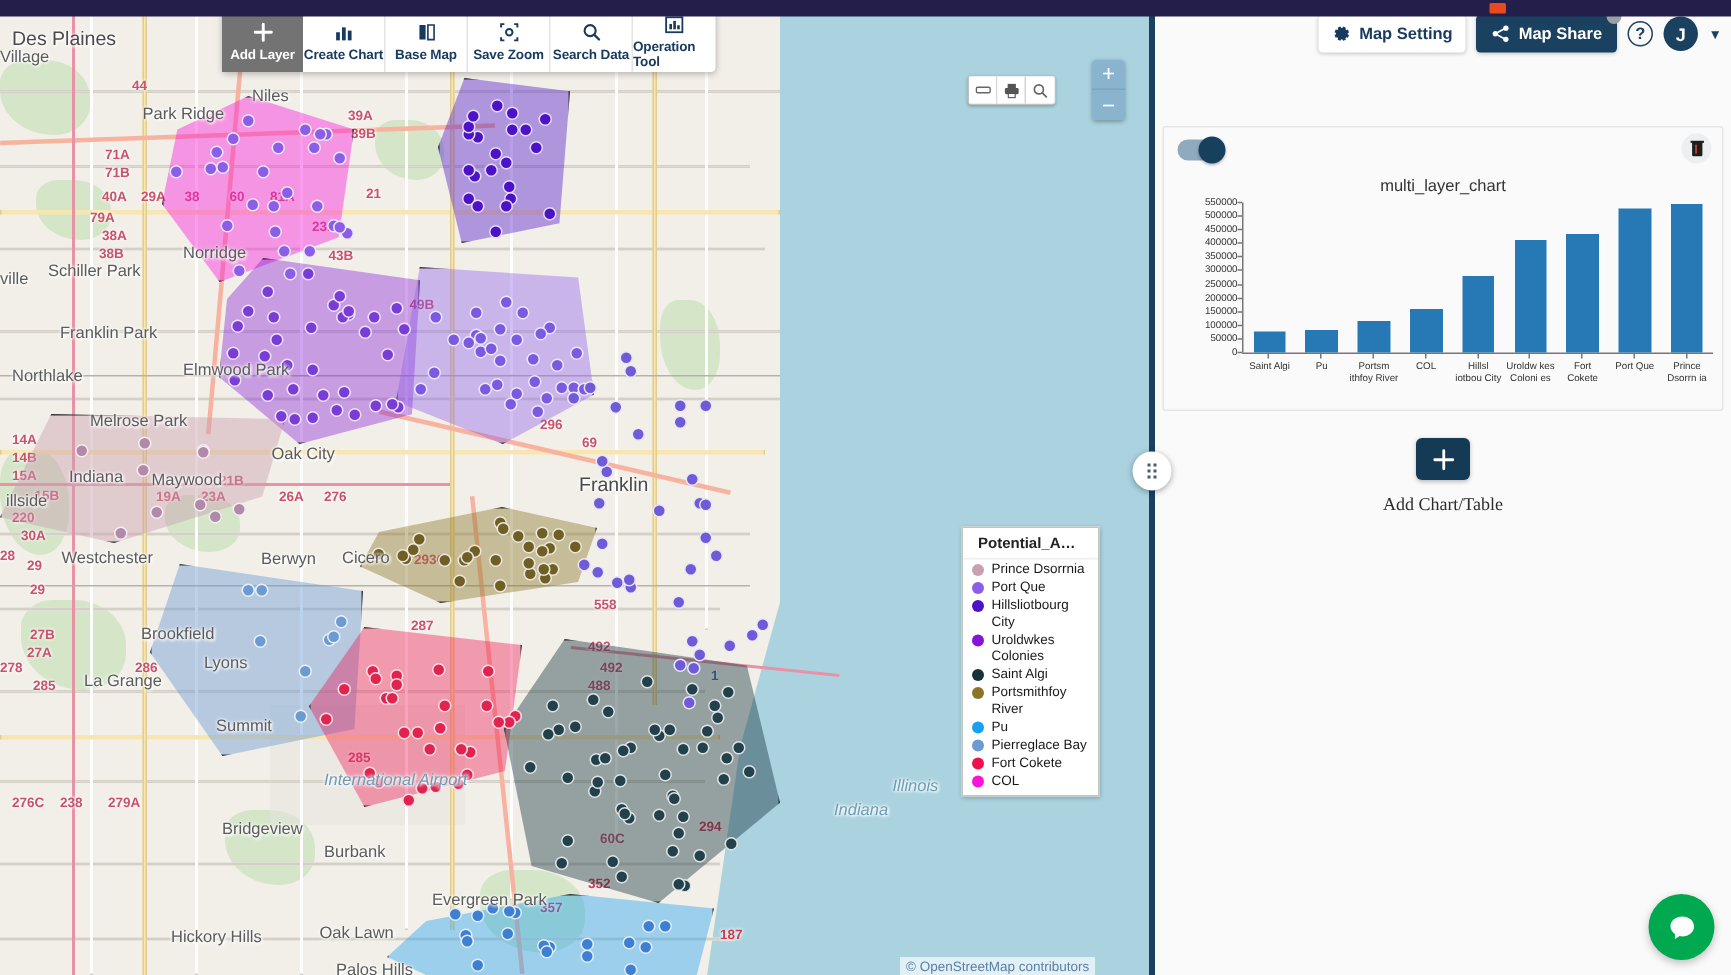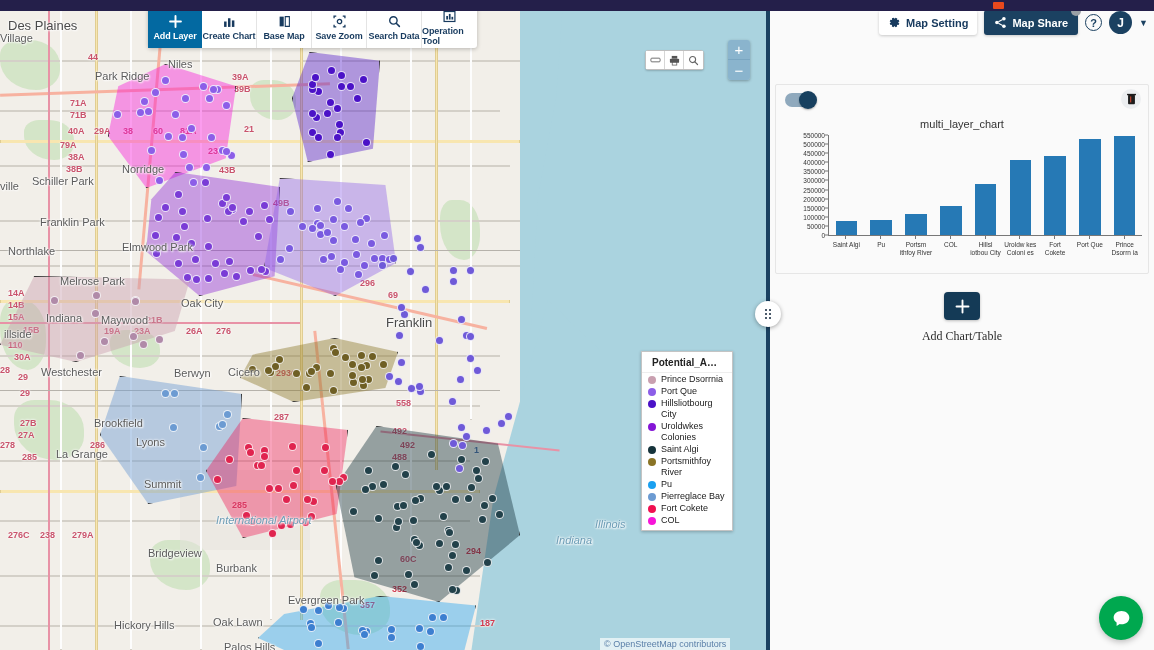--- a/index.html
+++ b/index.html
@@ -82,21 +82,21 @@
     position: absolute; left: 148px; top: 6px; height: 42px;
     background: #ffffff; display: flex; align-items: stretch;
     border-radius: 3px; box-shadow: 0 1px 4px rgba(0,0,0,.25); z-index: 40;
   }
   .mt-item {
     width: 55px; display: flex; flex-direction: column; align-items: center;
     justify-content: center; gap: 2px; color: #173a5e; cursor: pointer;
     border-right: 1px solid #e4e4e4;
   }
   .mt-item:last-child { border-right: none; }
-  .mt-item.active { background: #0369a1; color: #fff; width: 54px; border-right: none; }
+  .mt-item.active { background: #737373; color: #fff; width: 54px; border-right: none; }
   .mt-icon { height: 15px; display: flex; align-items: center; justify-content: center; font-size: 14px; line-height: 1; }
   .mt-label { font-size: 9px; font-weight: bold; letter-spacing: -.1px; }
   .mt-item.active .mt-label { font-size: 9px; }
 
   
   .map-tools-box {
     position: absolute; right: 64px; top: 50px; display: flex;
     background: #fff; border: 1px solid #bfbfbf; border-radius: 3px; z-index: 40;
     box-shadow: 0 1px 2px rgba(0,0,0,.2);
   }
@@ -328,21 +328,21 @@
     <div class="shield" style="left:244px;top:124px;">21</div>
     <div class="shield" style="left:68px;top:152px;">38A</div>
     <div class="shield" style="left:66px;top:164px;">38B</div>
     <div class="shield" style="left:208px;top:146px;">23B</div>
     <div class="shield" style="left:219px;top:165px;">43B</div>
     <div class="shield" style="left:273px;top:186px;margin-top:12px;">49B</div>
     <div class="shield" style="left:8px;top:288px;">14A</div>
     <div class="shield" style="left:8px;top:300px;">14B</div>
     <div class="shield" style="left:8px;top:312px;">15A</div>
     <div class="shield" style="left:23px;top:325px;">15B</div>
-    <div class="shield" style="left:8px;top:340px;">110</div>
+    <div class="shield" style="left:8px;top:340px;">220</div>
     <div class="shield" style="left:14px;top:352px;">30A</div>
     <div class="shield" style="left:0px;top:365px;">28</div>
     <div class="shield" style="left:18px;top:372px;">29</div>
     <div class="shield" style="left:20px;top:388px;">29</div>
     <div class="shield" style="left:20px;top:418px;">27B</div>
     <div class="shield" style="left:18px;top:430px;">27A</div>
     <div class="shield" style="left:0px;top:440px;">278</div>
     <div class="shield" style="left:22px;top:452px;">285</div>
     <div class="shield" style="left:90px;top:440px;">286</div>
     <div class="shield" style="left:186px;top:326px;">26A</div>

